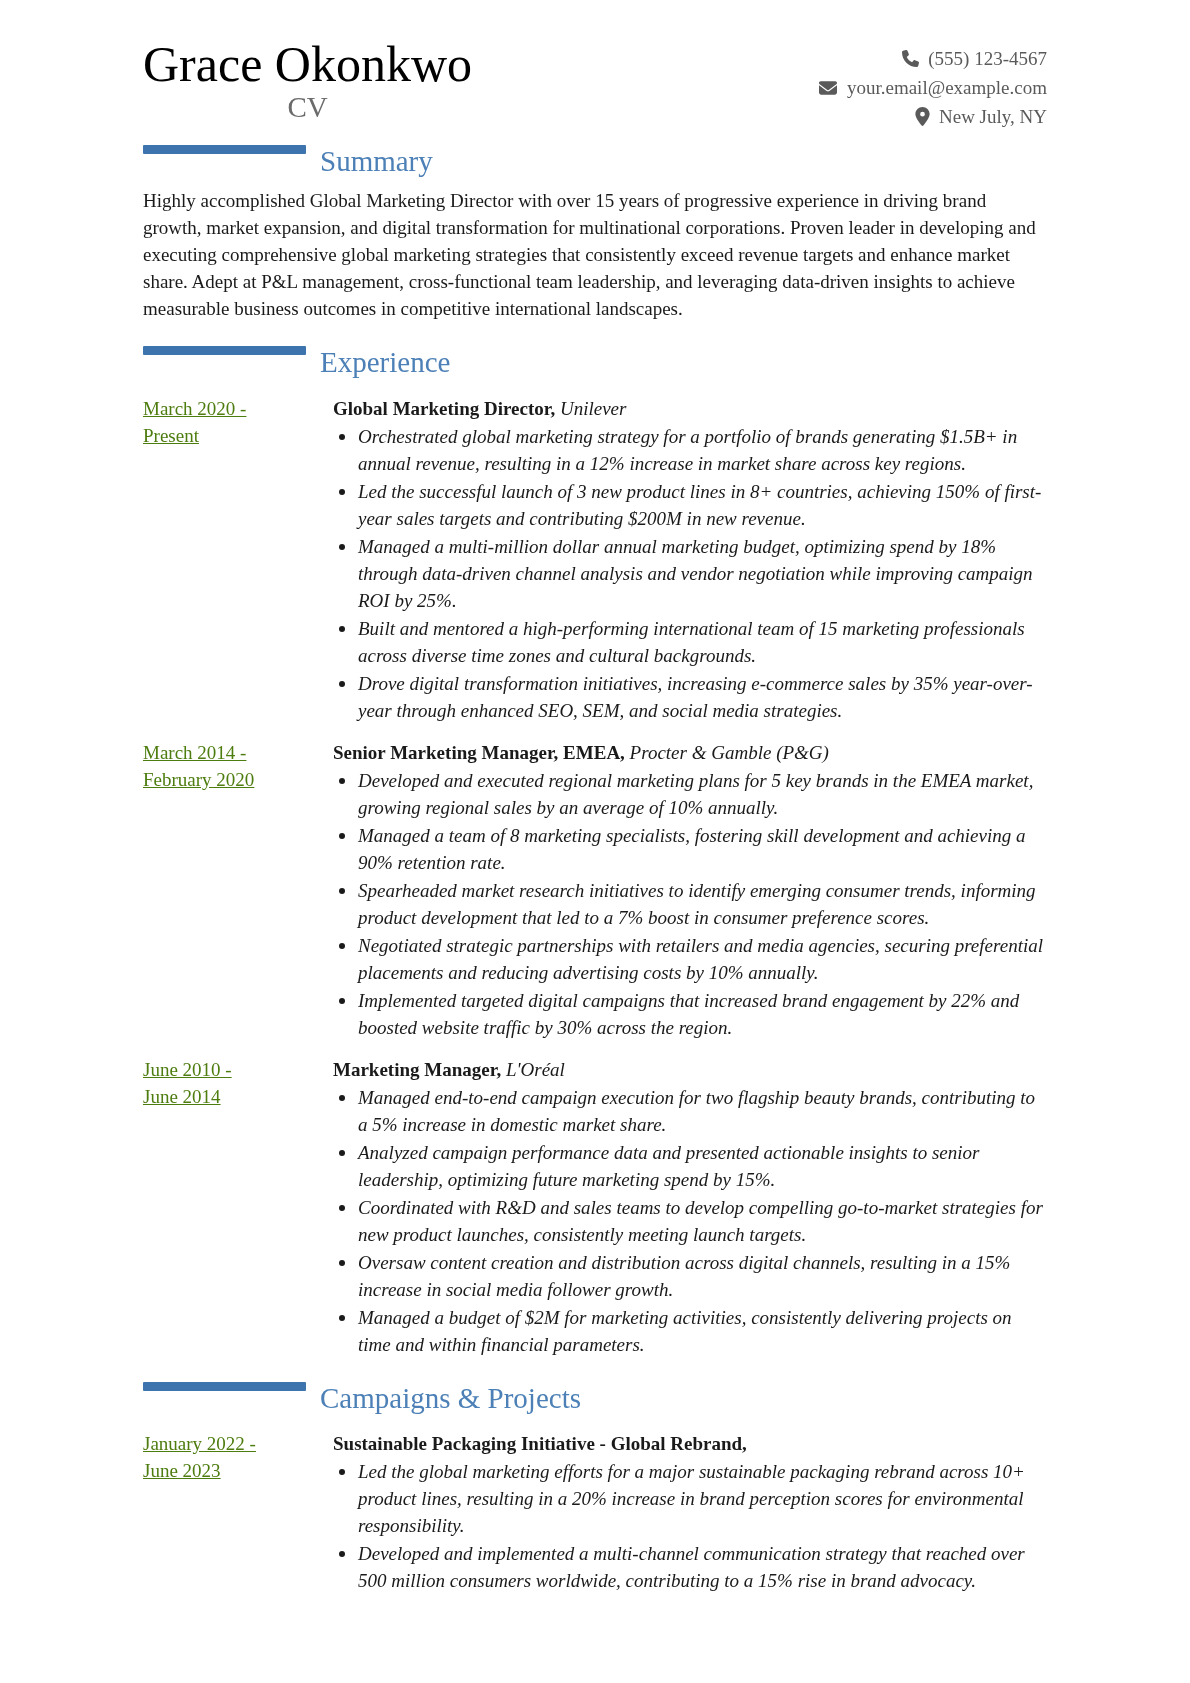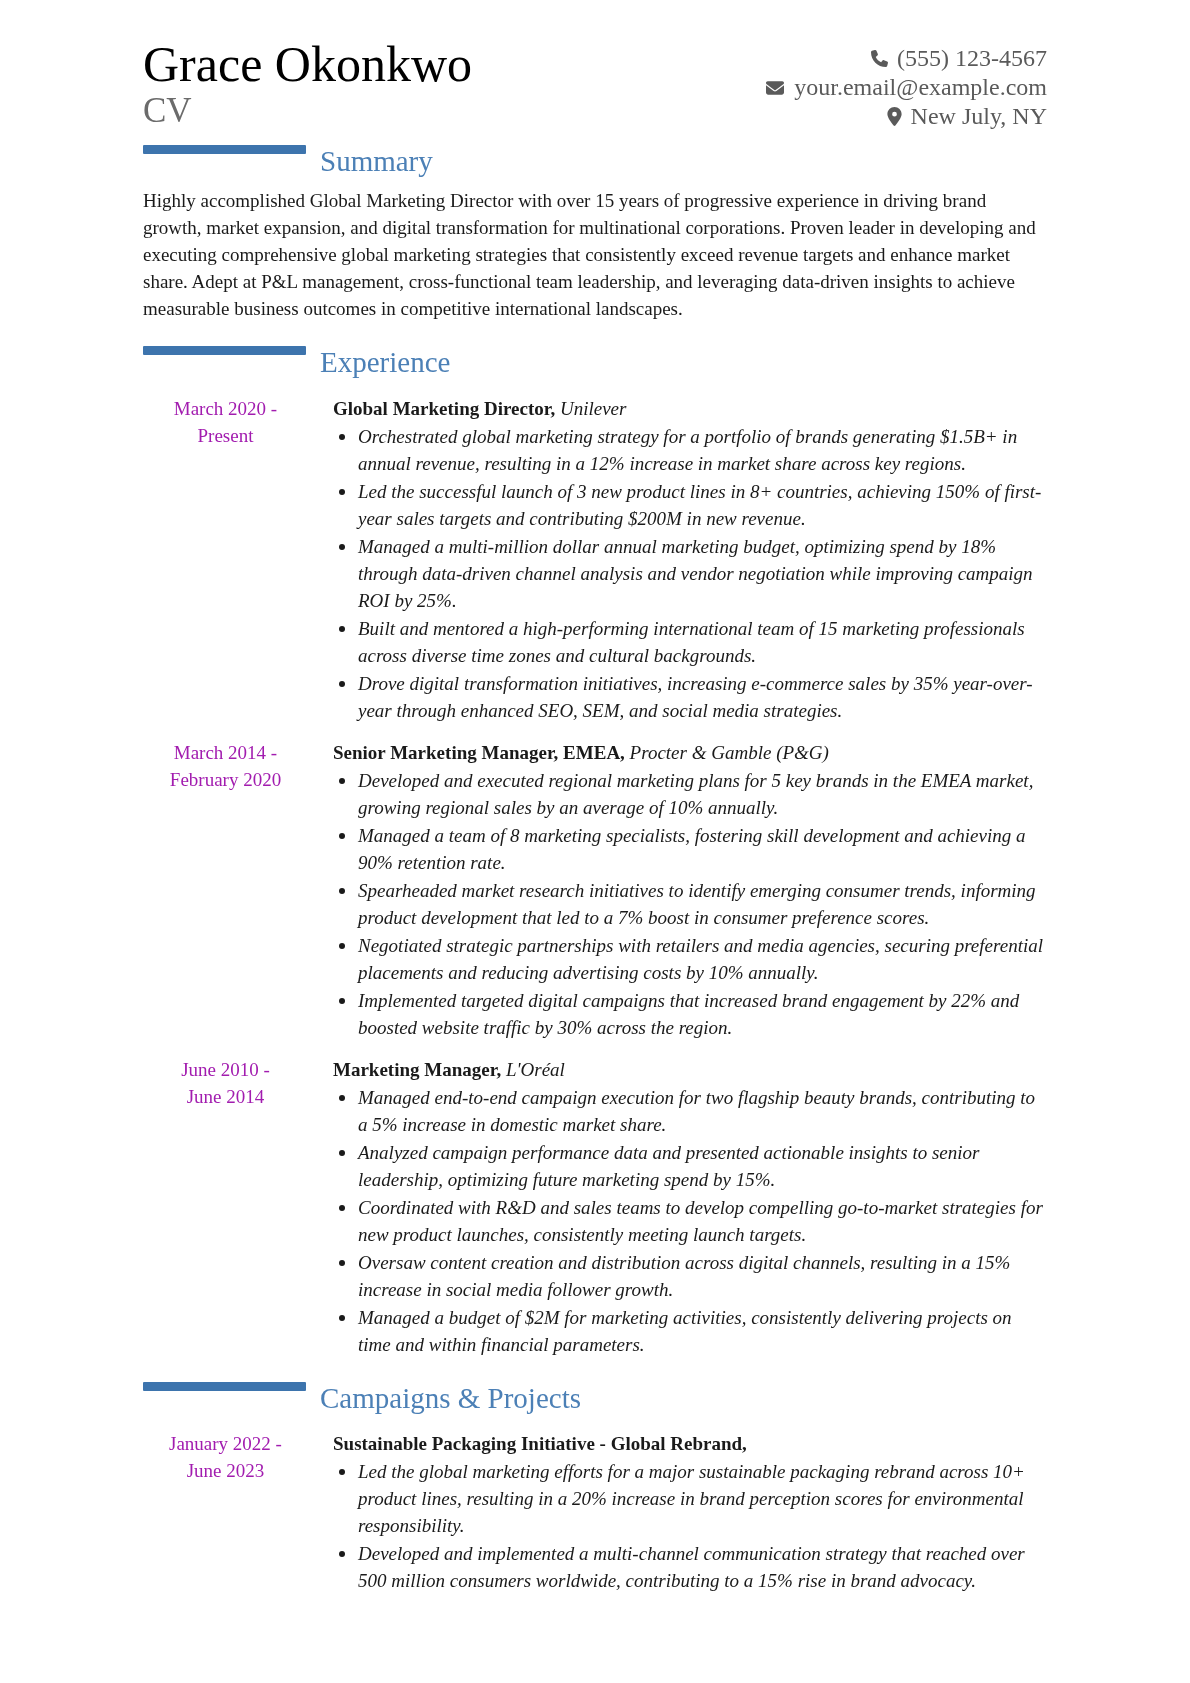--- a/index.html
+++ b/index.html
@@ -6,37 +6,37 @@
   html,body { background:#ffffff; }
   body { font-family:"Liberation Serif","DejaVu Serif",serif; color:#1a1a1a; }
   .page {
     width:1064px; height:1683px; margin:0 auto; background:#ffffff;
     padding:38px 80px 40px 80px; overflow:hidden; position:relative;
   }
 
   
   .header { display:flex; justify-content:space-between; align-items:flex-start; }
   .name { font-size:50px; font-weight:400; line-height:1.04; color:#000; }
-  .subtitle { font-size:35px; color:#6b6b6b; margin-top:2px; line-height:1.1; }
-  .contact { margin-top:6px; text-align:right; font-size:24px; color:#5a5a5a; }
+  .subtitle { font-size:29px; color:#6b6b6b; margin-top:2px; line-height:1.1;text-align:center; }
+  .contact { margin-top:6px; text-align:right; font-size:19px; color:#5a5a5a; }
   .contact-row { display:flex; justify-content:flex-end; align-items:center; gap:9px; line-height:29px; }
   .contact-row svg { flex:0 0 auto; display:block; }
 
   
   .section { margin-top:24px; }
   .section-header { display:flex; align-items:flex-start; }
   .section-rule { width:163px; height:9px; background:#3d74ad; margin-right:14px; border-radius:1px; }
   .section-title { font-size:29px; color:#4c80b6; line-height:1.15; font-weight:400; }
 
   
   .summary-text { margin-top:9px; font-size:19px; line-height:27px; text-align:left; }
 
   
   .entry { display:grid; grid-template-columns:165px 1fr; column-gap:25px; margin-top:15px; }
-  .entry-date { text-align:center; font-size:19px; line-height:27px; color:#a21caf; }
+  .entry-date { text-align:left; font-size:19px; line-height:27px; color:#4d7c0f;text-decoration:underline; }
   .entry-body { font-size:19px; line-height:27px; }
   .entry-heading { line-height:27px; }
   .job-title { font-weight:700; }
   .job-sep { font-weight:700; }
   .company { font-style:italic; }
   .bullets { list-style:none; margin-top:1px;font-style:italic; }
   .bullets li { position:relative; padding-left:25px; margin-top:1px; }
   .bullets li::before {
     content:""; position:absolute; left:6px; top:11px;
     width:6px; height:6px; border-radius:50%; background:#1a1a1a;

